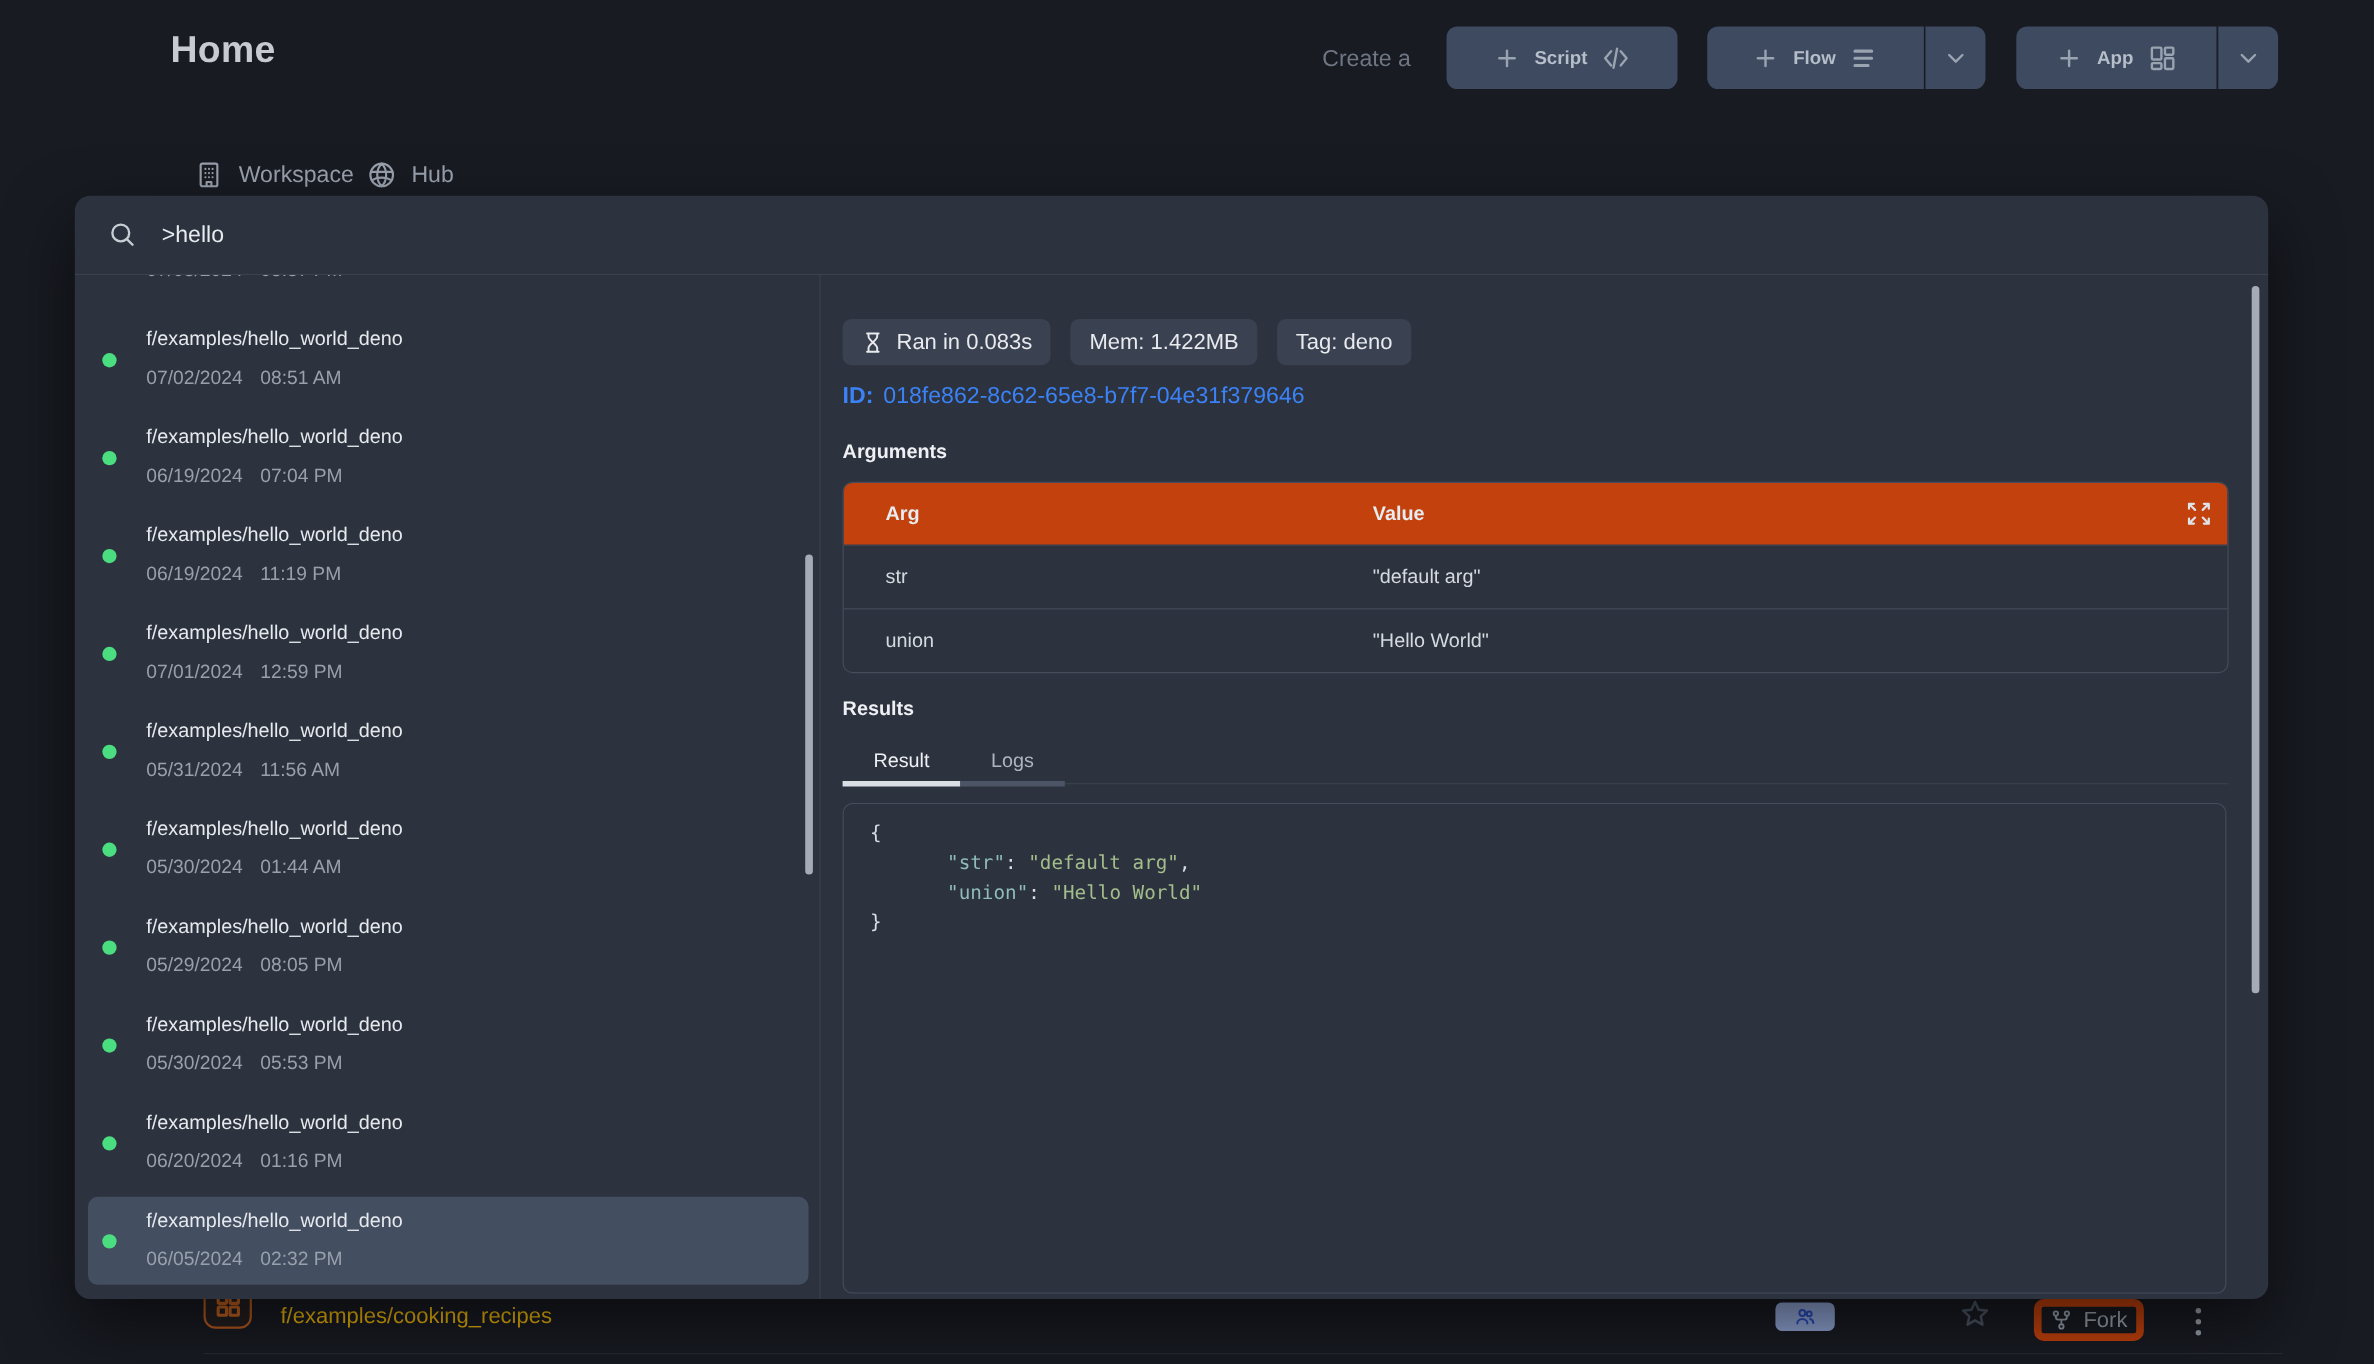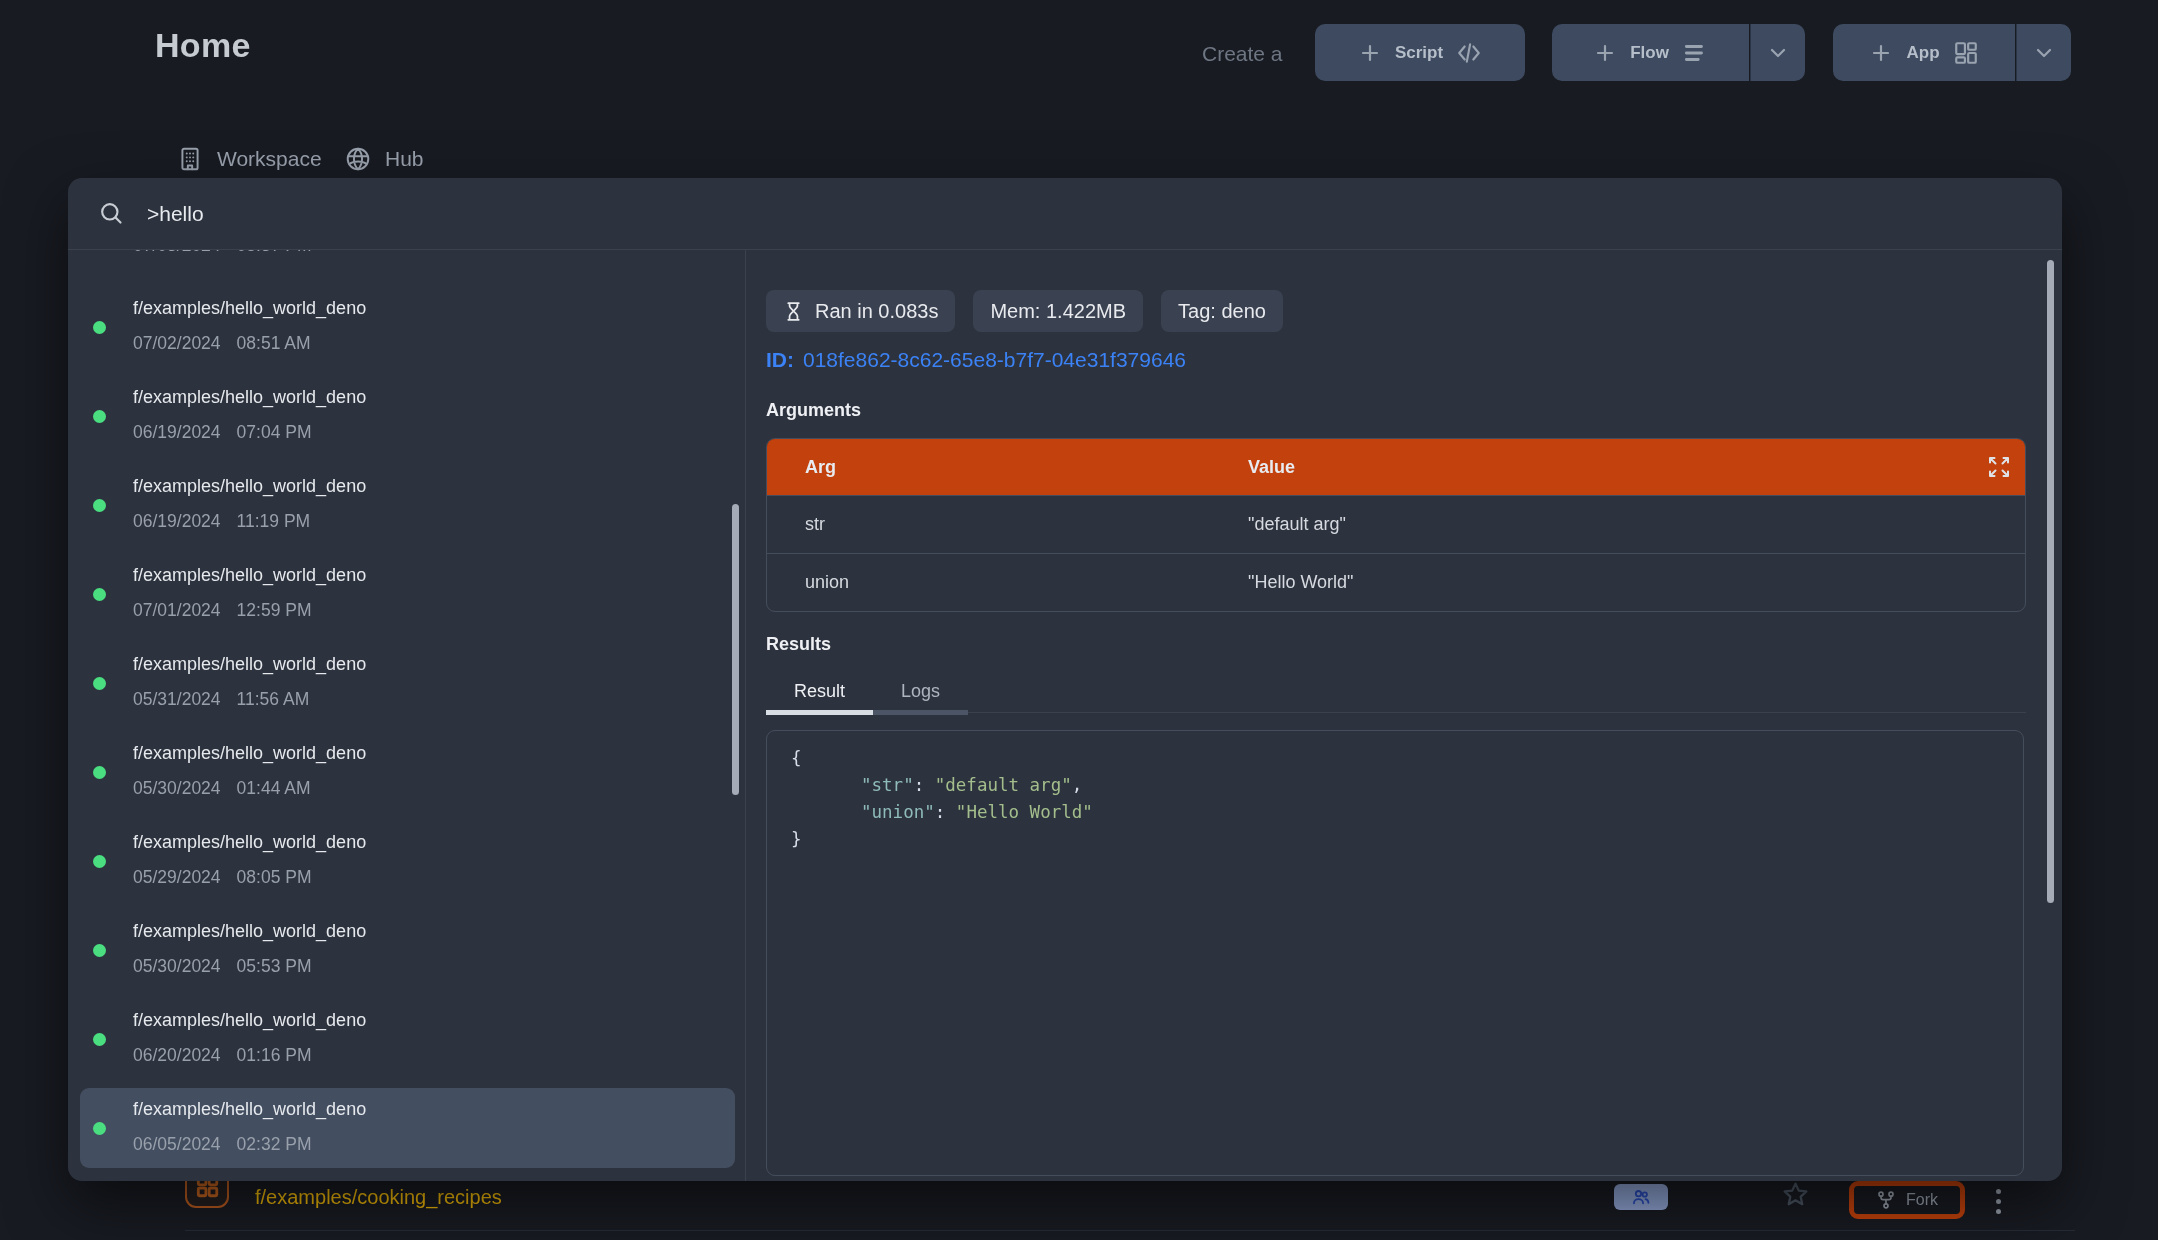--- a/index.html
+++ b/index.html
@@ -14,29 +14,29 @@
   .btn { top:24px; height:57px; background:#3d4a60; border-radius:10px; display:flex; align-items:center; justify-content:center; gap:13px; color:#b6bec9; font-size:17px; font-weight:600; cursor:pointer; }
   .btn svg { stroke:#9aa3b0; }
   .btn-script { left:1315px; width:210px; }
   .btn-flow   { left:1552px; width:197px; border-radius:10px 0 0 10px; }
   .btn-flow-chevron { left:1750px; width:55px; border-radius:0 10px 10px 0; border-left:1.5px solid #2b3545; }
   .btn-app    { left:1833px; width:182px; border-radius:10px 0 0 10px; }
   .btn-app-chevron { left:2016px; width:55px; border-radius:0 10px 10px 0; border-left:1.5px solid #2b3545; }
 
   .page-tab { top:146px; display:flex; align-items:center; gap:14px; color:#99a1ad; font-size:21px; cursor:pointer; }
   .tab-workspace { left:177px; }
-  .tab-hub { left:345px;text-align:right; }
+  .tab-hub { left:334px;text-align:right; }
   .page-tab svg { stroke:#99a1ad; }
 
   
   .footer-icon { left:185px; top:1164px; width:44px; height:44px; border:2.5px solid #b65a1f; border-radius:11px; background:rgba(182,90,31,.08); display:flex; align-items:center; justify-content:center; }
   .footer-path { left:255px; top:1186px; font-size:20px; color:#eab308; }
   .people-badge { left:1614px; top:1184px; width:54px; height:26px; background:#8ea2d1; border-radius:6px; display:flex; align-items:center; justify-content:center; }
   .star-icon { left:1781px; top:1180px; }
-  .fork-btn { left:1849px; top:1181px; width:116px; height:38px; border:5px solid #c2410c; border-radius:9px; display:flex; align-items:center; justify-content:center; gap:10px; color:#99a1ad; font-size:16px; cursor:pointer; }
+  .fork-btn { left:1849px; top:1181px; width:100px; height:38px; border:7px solid #c2410c; border-radius:9px; display:flex; align-items:center; justify-content:center; gap:10px; color:#99a1ad; font-size:20px; cursor:pointer; }
   .kebab { left:1988px; top:1184px; width:20px; height:34px; display:flex; flex-direction:column; align-items:center; justify-content:center; gap:5px; cursor:pointer; }
   .kebab i { width:5px; height:5px; border-radius:50%; background:#99a1ad; }
   .footer-divider { left:185px; top:1230px; width:1890px; height:1px; background:#262c36; }
 
   
   .modal { left:68px; top:178px; width:1994px; height:1003px; background:#2d333e; border-radius:14px; box-shadow:0 24px 60px rgba(0,0,0,.55); overflow:hidden; }
   .search-row { position:absolute; left:0; top:0; width:100%; height:72px; border-bottom:1px solid #3b424e; display:flex; align-items:center; padding-left:30px; gap:22px; }
   .search-query { font-size:21px; color:#e7eaee; }
 
   

